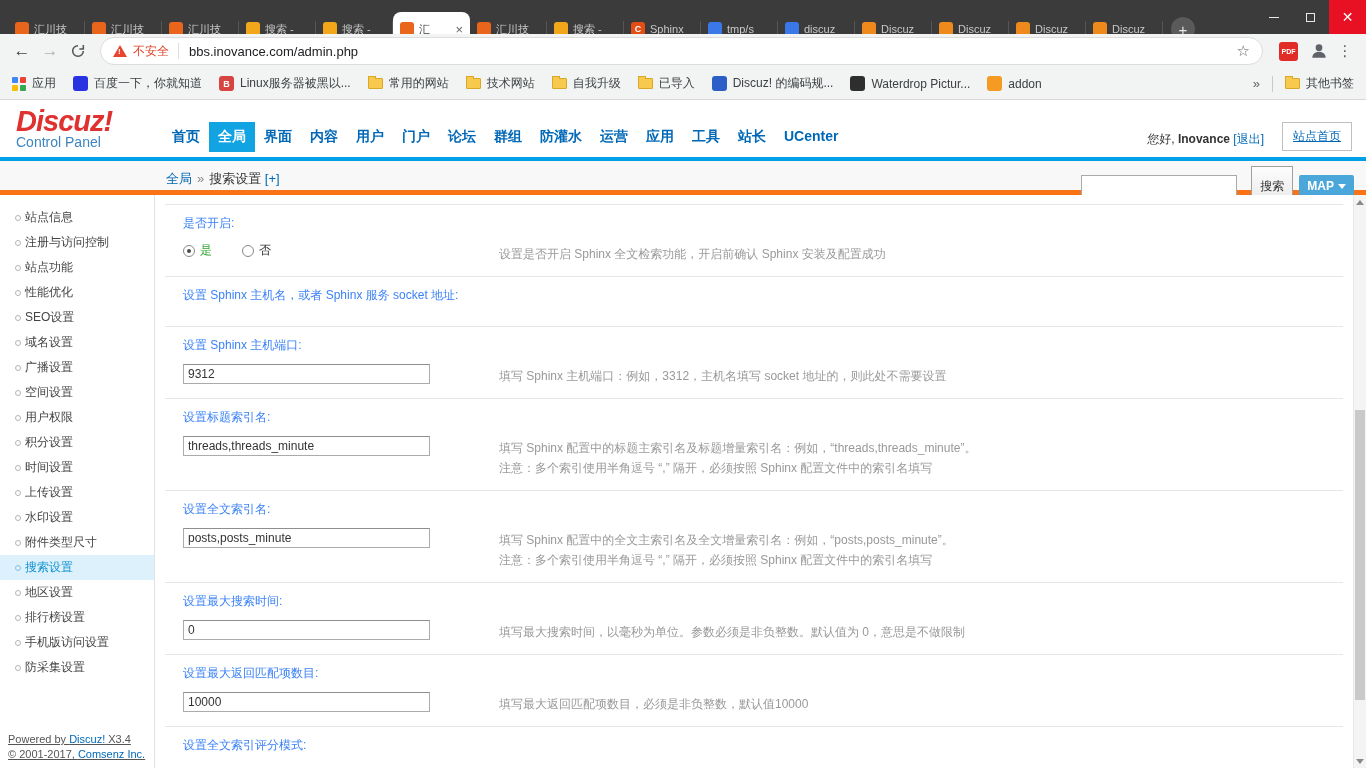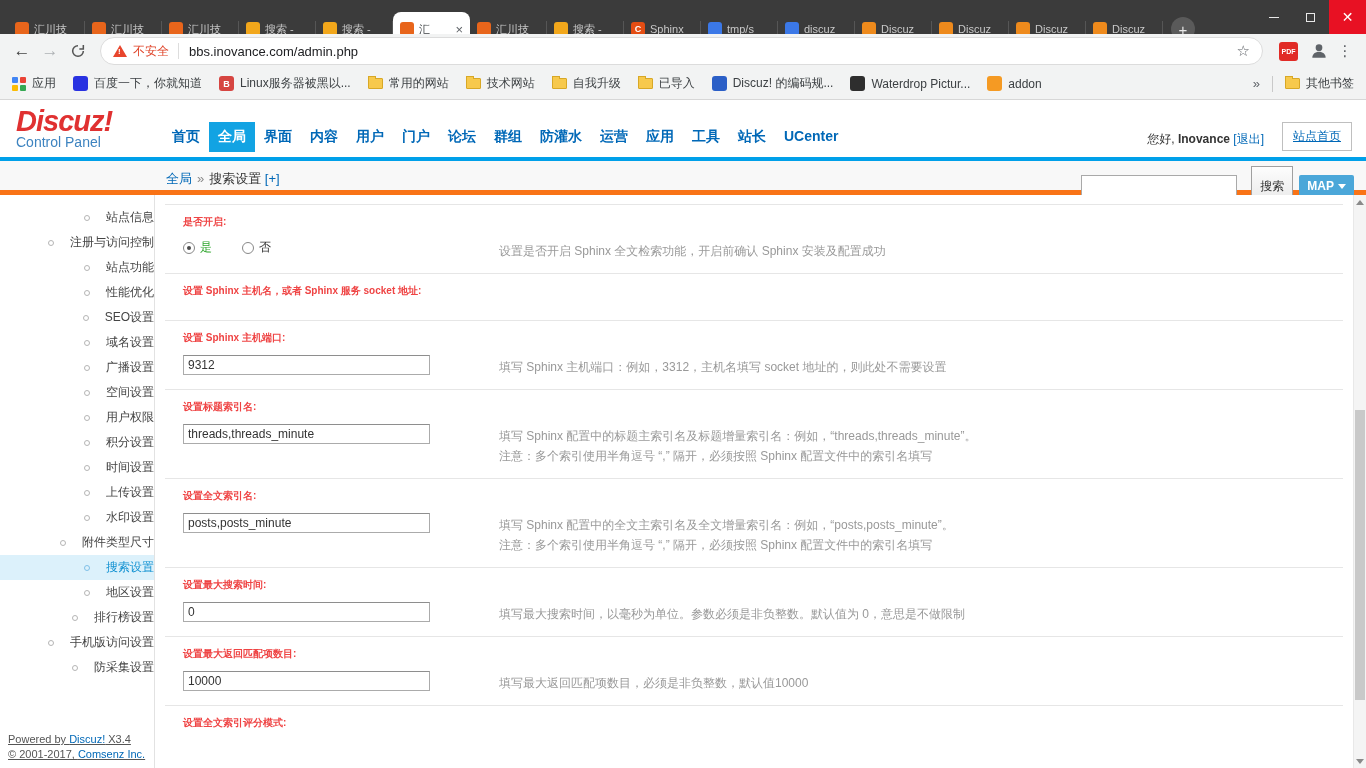--- a/index.html
+++ b/index.html
@@ -68,31 +68,31 @@
   .crumb .sep { color:#888; margin:0 5px; }
   .crumb-right { position:absolute; right:12px; top:5px; display:flex; align-items:center; gap:6px; }
   .crumb-input { width:156px; height:22px; border:1px solid #A9A9A9; background:#fff; font-size:12px; padding:0 4px; }
   .search-btn { height:40px; padding:0 8px; font-size:12px; background:linear-gradient(#FDFDFD,#E8E8E8); border:1px solid #A0A0A0; color:#333;margin-left:8px; }
   .map-btn { height:22px; padding:0 8px; background:#4BA7D9; color:#fff; font-weight:bold; font-size:12px; border:none; border-radius:2px; display:flex; align-items:center; gap:4px; }
   .dn-tri { width:0; height:0; border-left:4px solid transparent; border-right:4px solid transparent; border-top:5px solid #fff; }
 
   .content { position:absolute; left:0; top:95px; width:1366px; height:573px; display:flex; }
   .sidebar { width:155px; border-right:1px solid #E2E2E2; background:#fff; position:relative; flex:none; }
   .side-list { padding-top:10px; }
-  .side-item { height:25px; display:flex; align-items:center; font-size:12px; color:#444; padding-left:15px; gap:16px; cursor:default;justify-content:flex-end; }
+  .side-item { height:25px; display:flex; align-items:center; font-size:12px; color:#444; padding-left:15px; gap:4px; cursor:default; }
   .bullet { width:6px; height:6px; border:1px solid #B5B5B5; border-radius:50%; flex:none; }
   .side-item.active { background:#DCF1FB; color:#1392D2; }
   .side-item.active .bullet { border-color:#7FC0E8; }
   .side-footer { position:absolute; left:8px; bottom:6px; font-size:11px; color:#555; line-height:15px;text-decoration:underline; }
 
   .main { flex:1; background:#fff; position:relative; padding:0 10px; overflow:hidden; }
   .form-wrap { margin-top:9px; border-top:1px solid #E6E6E6; }
   .frow { border-bottom:1px solid #E6E6E6; padding:10px 0 12px 18px; }
   .frow.partial { border-bottom:none; }
-  .flabel { font-size:10px; font-weight:bold; color:#ef4444; margin-bottom:10px; }
+  .flabel { font-size:12px; font-weight:normal; color:#3b82f6; margin-bottom:10px; }
   .fline { display:flex; align-items:flex-start; }
   .fcontrol { width:316px; flex:none; display:flex; align-items:center; }
   .finput { width:247px; height:20px; padding:2px 4px; border:1px solid #ABABAB; border-top-color:#8E8E8E; font-size:12px; color:#333; background:#fff; }
   .fhint { font-size:12px; color:#999; line-height:20px; padding-top:2px; }
   .radio { display:inline-flex; align-items:center; margin-right:30px; font-size:12px; color:#333; }
   .rc { width:12px; height:12px; border:1px solid #888; border-radius:50%; background:#fff; margin-right:5px; position:relative; }
   .rc.checked:after { content:''; position:absolute; left:3px; top:3px; width:4px; height:4px; border-radius:50%; background:#4A4A4A; }
   .ryes { color:#2EA52C; }
 
   .watermark { position:absolute; right:28px; bottom:2px; display:flex; align-items:center; gap:10px; pointer-events:none; }

